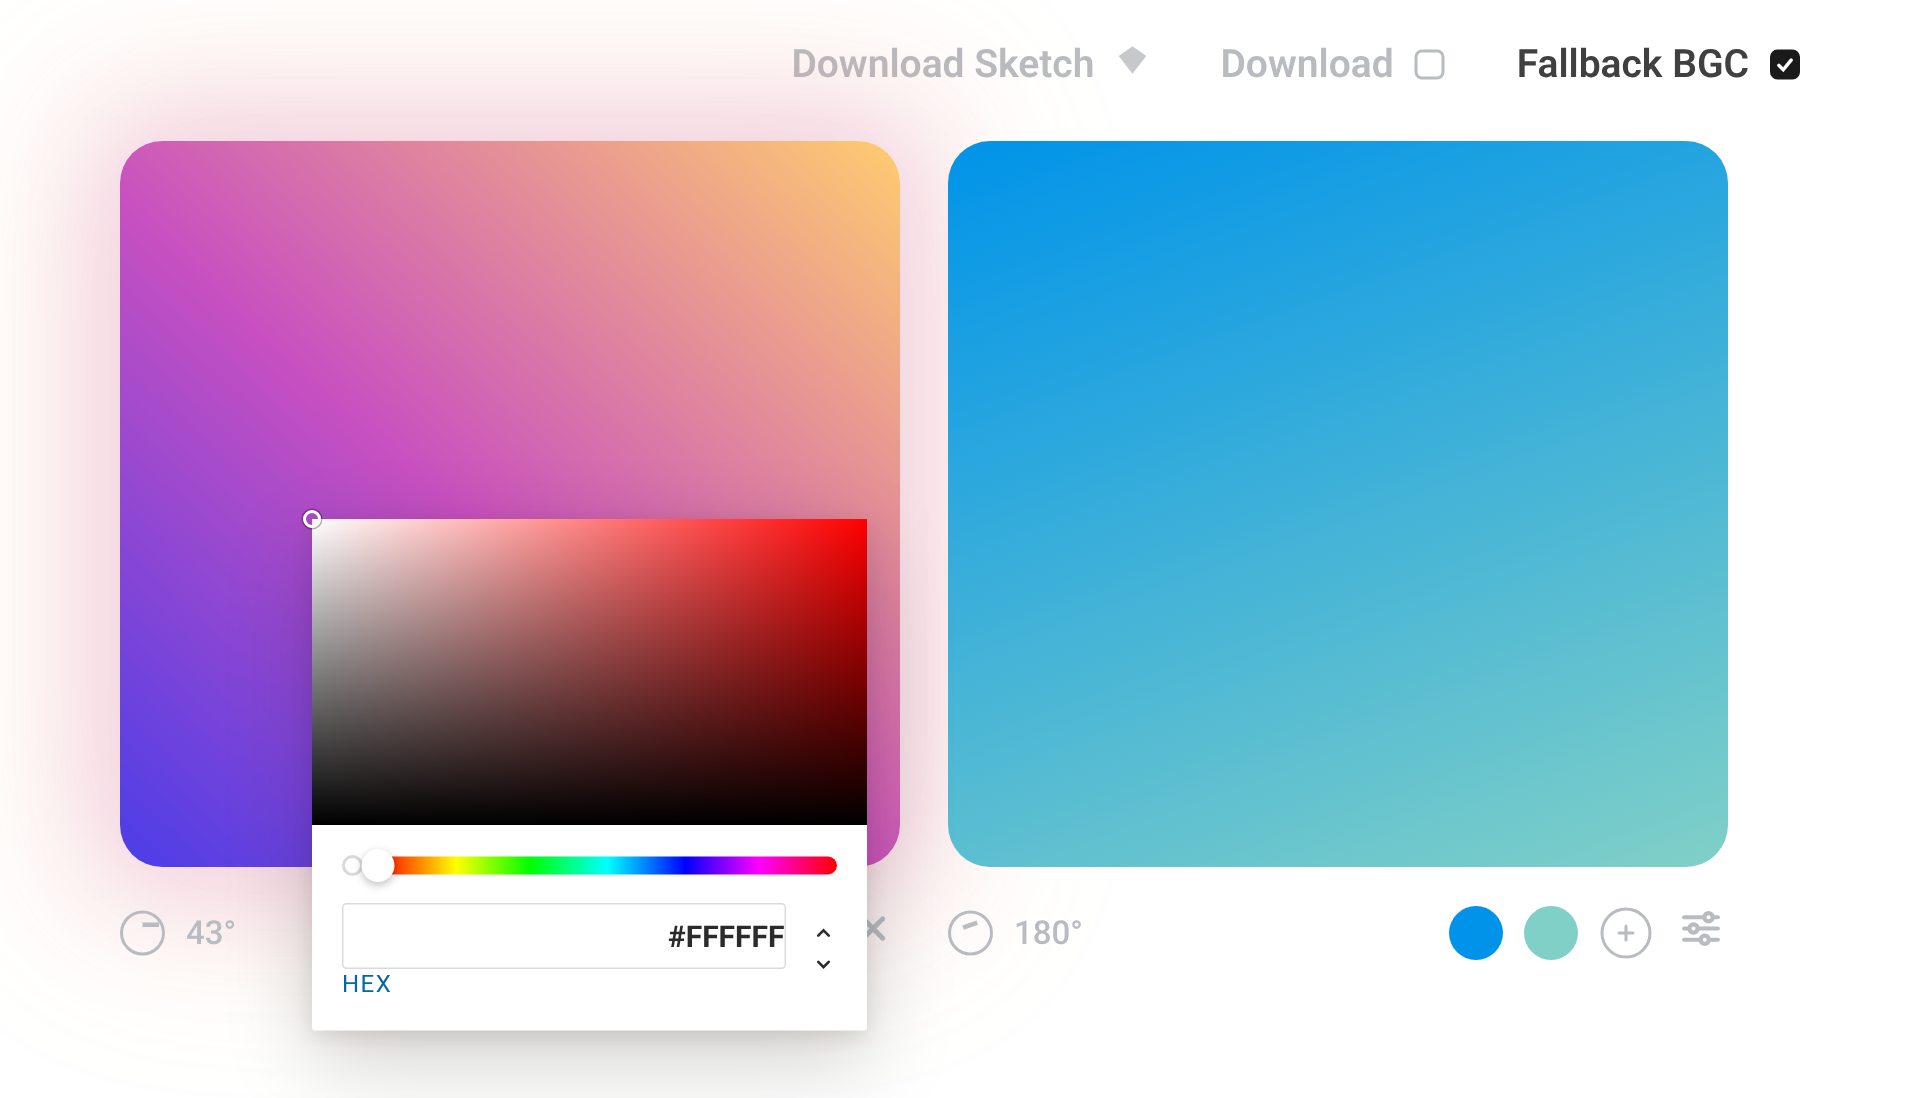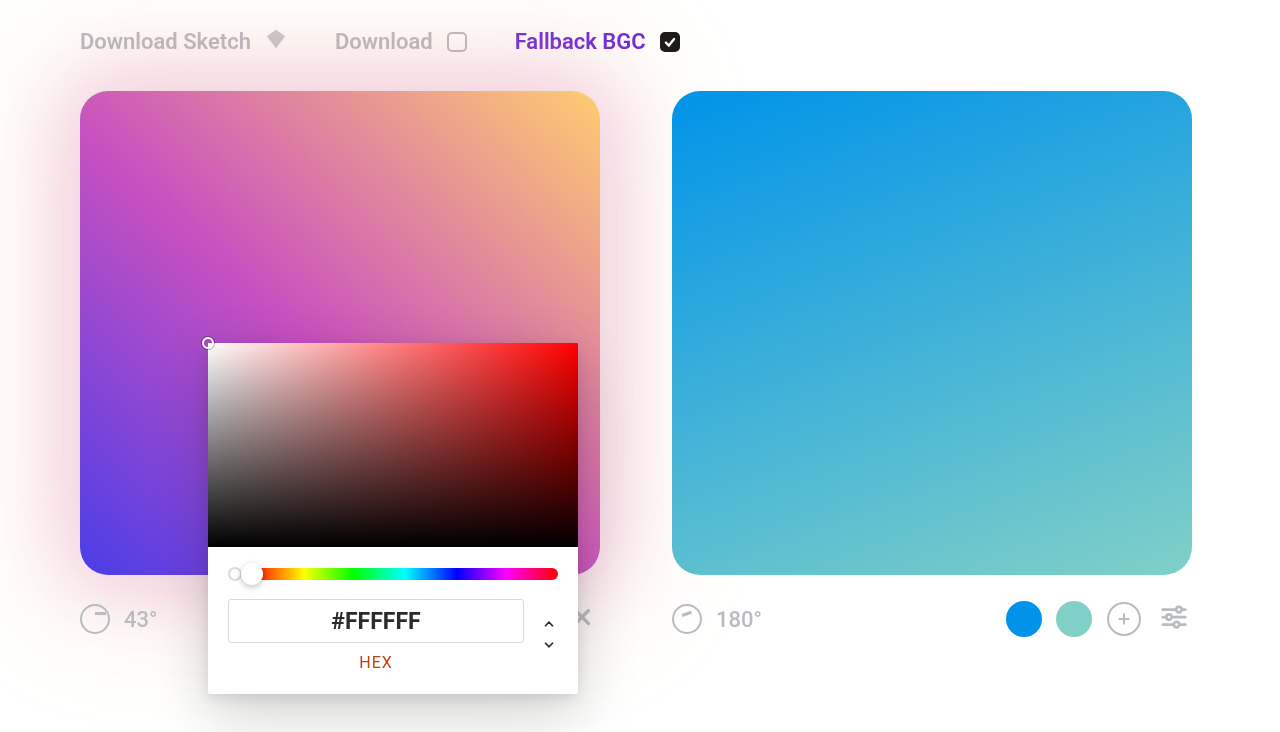--- a/index.html
+++ b/index.html
@@ -11,38 +11,39 @@
     overflow: hidden;
     color: #2b2b2b;
   }
 
   
   .topbar {
     display: flex;
     align-items: center;
     gap: 48px;
     padding: 28px 80px 12px 80px;
-    font-size: 22px;
+    font-size: 26px;
     font-weight: 600;
     color: #b8bbc0;
+    justify-content: flex-end;
   }
   .tb-item { display: flex; align-items: center; gap: 14px; cursor: pointer; }
-  .tb-item.active { color: #6d28d9; }
+  .tb-item.active { color: #404040; }
   .chk {
     width: 20px; height: 20px; border: 2px solid #b8bbc0; border-radius: 5px;
     display: inline-flex; align-items: center; justify-content: center;
   }
   .chk.checked { background:#1a1a1a; border-color:#1a1a1a; }
   .chk.checked svg { stroke:#fff; }
   .diamond-icon { color:#c6c8cc; }
 
   
   .panels {
     display: flex;
-    gap: 72px;
+    gap: 32px;
     padding: 24px 80px 0 80px;
     position: relative;
   }
   .panel {
     width: 520px;
     position: relative;
   }
   .swatch {
     width: 520px;
     height: 484px;
@@ -127,25 +128,25 @@
   }
   .alpha-dot {
     width:14px; height:14px; border-radius:50%; border:2px solid #d8dadd; margin-right:10px;
   }
   .hex-row {
     padding: 10px 20px 22px 20px; display:flex; align-items:center; gap:16px;
   }
   .hex-box { flex:1; text-align:center; }
   .hex-input {
     width:100%; height:44px; border:1px solid #d9dbde; border-radius:3px;
-    text-align:center; font-size:23px; font-weight:700; color:#2b2b2b;
+    text-align:right; font-size:20px; font-weight:700; color:#2b2b2b;
     font-family:inherit;
   }
   .hex-label {
-    margin-top:10px; text-align:center; font-size:16px; color:#c2410c; letter-spacing:1px;
+    text-align:left; font-size:16px; color:#0369a1; letter-spacing:1px;
   }
   .spinners { display:flex; flex-direction:column; gap:2px; color:#2b2b2b; }
 </style>
 </head>
 <body>
 
 <div class="topbar">
   <div class="tb-item">
     <span>Download Sketch</span>
     <span class="diamond-icon">

